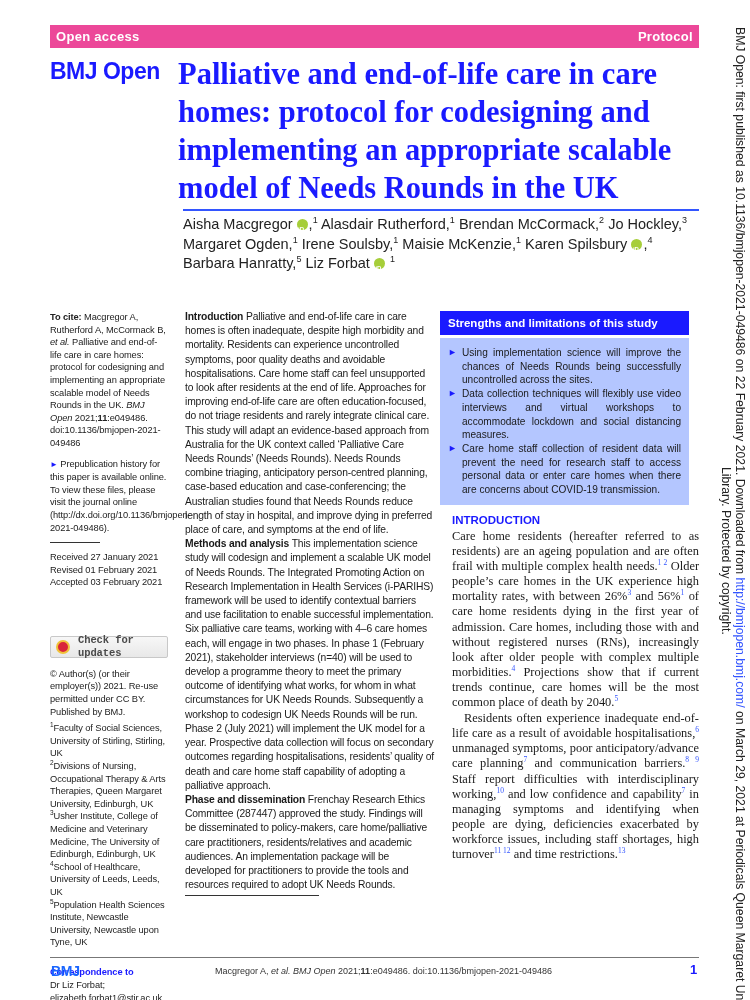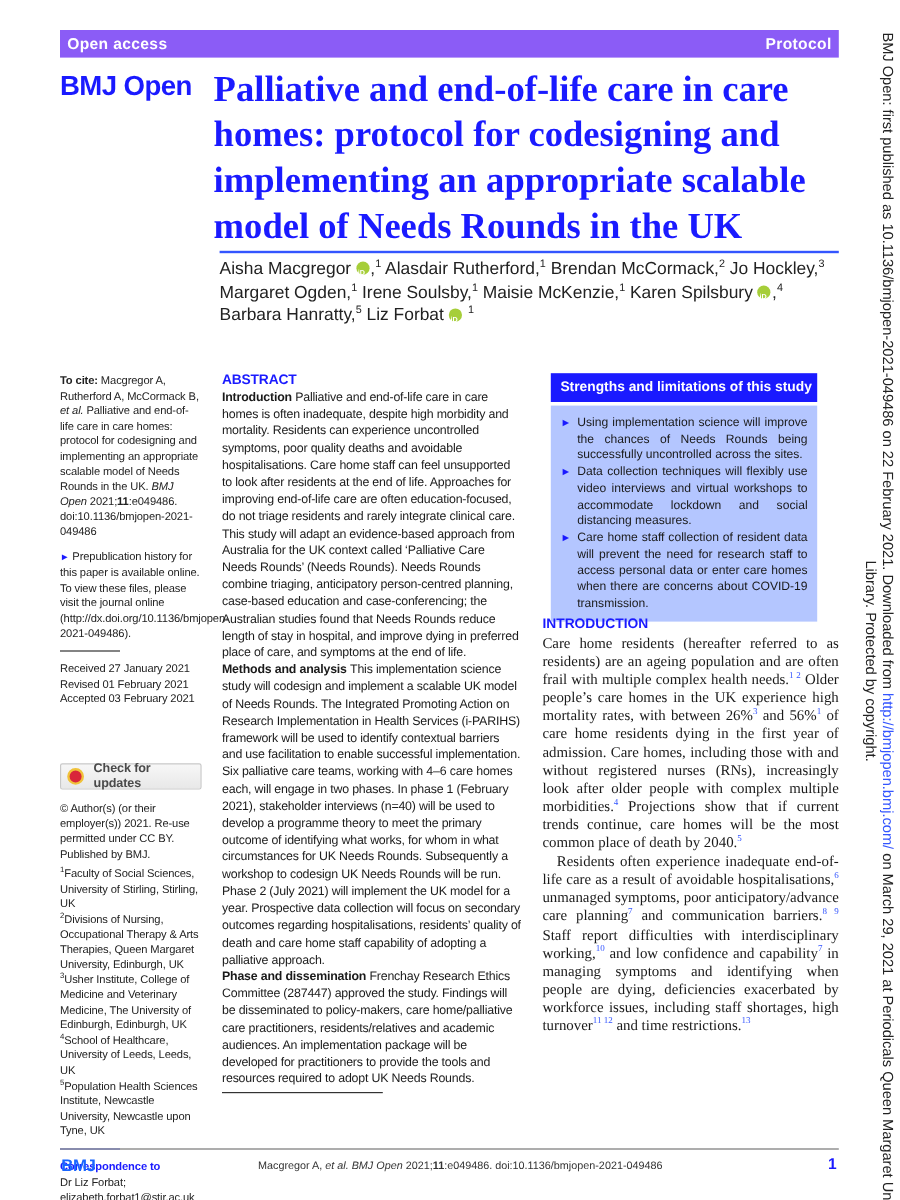--- a/index.html
+++ b/index.html
@@ -1,21 +1,21 @@
 <!DOCTYPE html>
 <html><head>
   <meta charset="utf-8">
   <style>
     * { box-sizing: border-box; margin: 0; padding: 0; }
     html, body { width: 750px; height: 1000px; background: #ffffff; overflow: hidden; }
     body { position: relative; font-family: "Liberation Sans", sans-serif; color: #1a1a1a; }
 
     .topbar {
       position: absolute; left: 50px; top: 25px; width: 649px; height: 23px;
-      background: #8b5cf6; color: #fff; font-weight: bold; font-size: 13px;
+      background: #ec4899; color: #fff; font-weight: bold; font-size: 13px;
       display: flex; justify-content: space-between; align-items: center; padding: 0 6px 0 6px;
       letter-spacing: 0.3px;
     }
     .brand {
       position: absolute; left: 50px; top: 58px; font-family: "Liberation Sans", sans-serif;
       font-weight: bold; color: #1a1aff; font-size: 23px; letter-spacing: -0.5px;
     }
     .title {
       position: absolute; left: 178px; top: 55px; width: 520px;
       font-family: "Liberation Serif", serif; font-weight: bold; color: #1a1aff;
@@ -42,41 +42,41 @@
       font-family: "Liberation Sans", sans-serif; letter-spacing: -0.1px;
     }
     .sidebar b { font-weight: bold; }
     .sidebar .sec { margin-bottom: 8px; }
     .sidebar .arrow { color: #1a1aff; font-size: 8px; }
     .sidebar .short-rule { width: 50px; height: 1px; background: #333; margin: 6px 0 8px; }
     .sidebar .short-rule.blue { background: #6677ff; height: 1.5px; }
     .checkupd {
       margin: 47px 0 10px; width: 118px; height: 22px; border: 1px solid #c8c8c8; border-radius: 2px;
       background: linear-gradient(#f7f7f7, #e8e8e8); display: flex; align-items: center; padding-left: 5px;
-      font-size: 10.5px; font-weight: bold; color: #4a4a4a;
+      font-size: 10.5px; font-weight: bold; color: #4a4a4a; font-family: Liberation Mono, monospace;
     }
     .checkupd .cu-icon {
       width: 14px; height: 14px; border-radius: 50%; border: 2px solid #f0c23a; background: #d9263a;
       margin-right: 8px; position: relative; flex: 0 0 14px;
     }
     .corr-title { color: #1a1aff; font-weight: bold; }
     .aff sup { font-size: 6.5px; vertical-align: super; line-height: 0; }
 
     
     .abstract {
       position: absolute; left: 185px; top: 310px; width: 250px;
       font-size: 10.3px; line-height: 14.2px; color: #1a1a1a; letter-spacing: -0.15px;
       font-family: "Liberation Sans", sans-serif;
     }
     .abstract h3 { color: #1a1aff; font-size: 11.5px; font-weight: bold; line-height: 14px; margin-bottom: 1px; }
     .abstract b { font-weight: bold; }
     .abstract .end-rule { width: 134px; height: 1px; background: #333; margin-top: 3px; }
 
     
-    .sbox { position: absolute; left: 459px; top: 311px; width: 222px; }
+    .sbox { position: absolute; left: 440px; top: 311px; width: 249px; }
     .sbox-head {
       background: #1a1aff; color: #fff; font-weight: bold; font-size: 11.5px; height: 24px;
       display: flex; align-items: center; padding-left: 8px;
     }
     .sbox-body {
       background: #b4c6ff; margin-top: 3px; padding: 8px 8px 8px 8px;
       font-size: 10.1px; line-height: 13.7px; color: #1a1a1a;
     }
     .sbox-item { display: flex; text-align: justify; }
     .sbox-item .tri { color: #1a1aff; font-size: 9px; width: 14px; flex: 0 0 14px; padding-top: 0px; }
@@ -146,21 +146,20 @@
       <div><sup>5</sup>Population Health Sciences Institute, Newcastle University, Newcastle upon Tyne, UK</div>
     </div>
 
   <div class="short-rule blue" style="margin-top:8px"></div>
   <div class="corr-title">Correspondence to</div>
   <div>Dr Liz Forbat;</div>
   <div>elizabeth.forbat1@stir.ac.uk</div>
 </div>
 
 <div class="abstract">
-  <h3>ABSTRACT</h3>
   <div id="abs-sections">
       <div><b>Introduction  </b>Palliative and end-of-life care in care homes is often inadequate, despite high morbidity and mortality. Residents can experience uncontrolled symptoms, poor quality deaths and avoidable hospitalisations. Care home staff can feel unsupported to look after residents at the end of life. Approaches for improving end-of-life care are often education-focused, do not triage residents and rarely integrate clinical care. This study will adapt an evidence-based approach from Australia for the UK context called ‘Palliative Care Needs Rounds’ (Needs Rounds). Needs Rounds combine triaging, anticipatory person-centred planning, case-based education and case-conferencing; the Australian studies found that Needs Rounds reduce length of stay in hospital, and improve dying in preferred place of care, and symptoms at the end of life.</div>
       <div><b>Methods and analysis  </b>This implementation science study will codesign and implement a scalable UK model of Needs Rounds. The Integrated Promoting Action on Research Implementation in Health Services (i-PARIHS) framework will be used to identify contextual barriers and use facilitation to enable successful implementation. Six palliative care teams, working with 4–6 care homes each, will engage in two phases. In phase 1 (February 2021), stakeholder interviews (n=40) will be used to develop a programme theory to meet the primary outcome of identifying what works, for whom in what circumstances for UK Needs Rounds. Subsequently a workshop to codesign UK Needs Rounds will be run. Phase 2 (July 2021) will implement the UK model for a year. Prospective data collection will focus on secondary outcomes regarding hospitalisations, residents’ quality of death and care home staff capability of adopting a palliative approach.</div>
       <div><b>Phase and dissemination  </b>Frenchay Research Ethics Committee (287447) approved the study. Findings will be disseminated to policy-makers, care home/palliative care practitioners, residents/relatives and academic audiences. An implementation package will be developed for practitioners to provide the tools and resources required to adopt UK Needs Rounds.</div>
     </div>
   <div class="end-rule"></div>
 </div>
 
 <div class="sbox">
   <div class="sbox-head">Strengths and limitations of this study</div>

